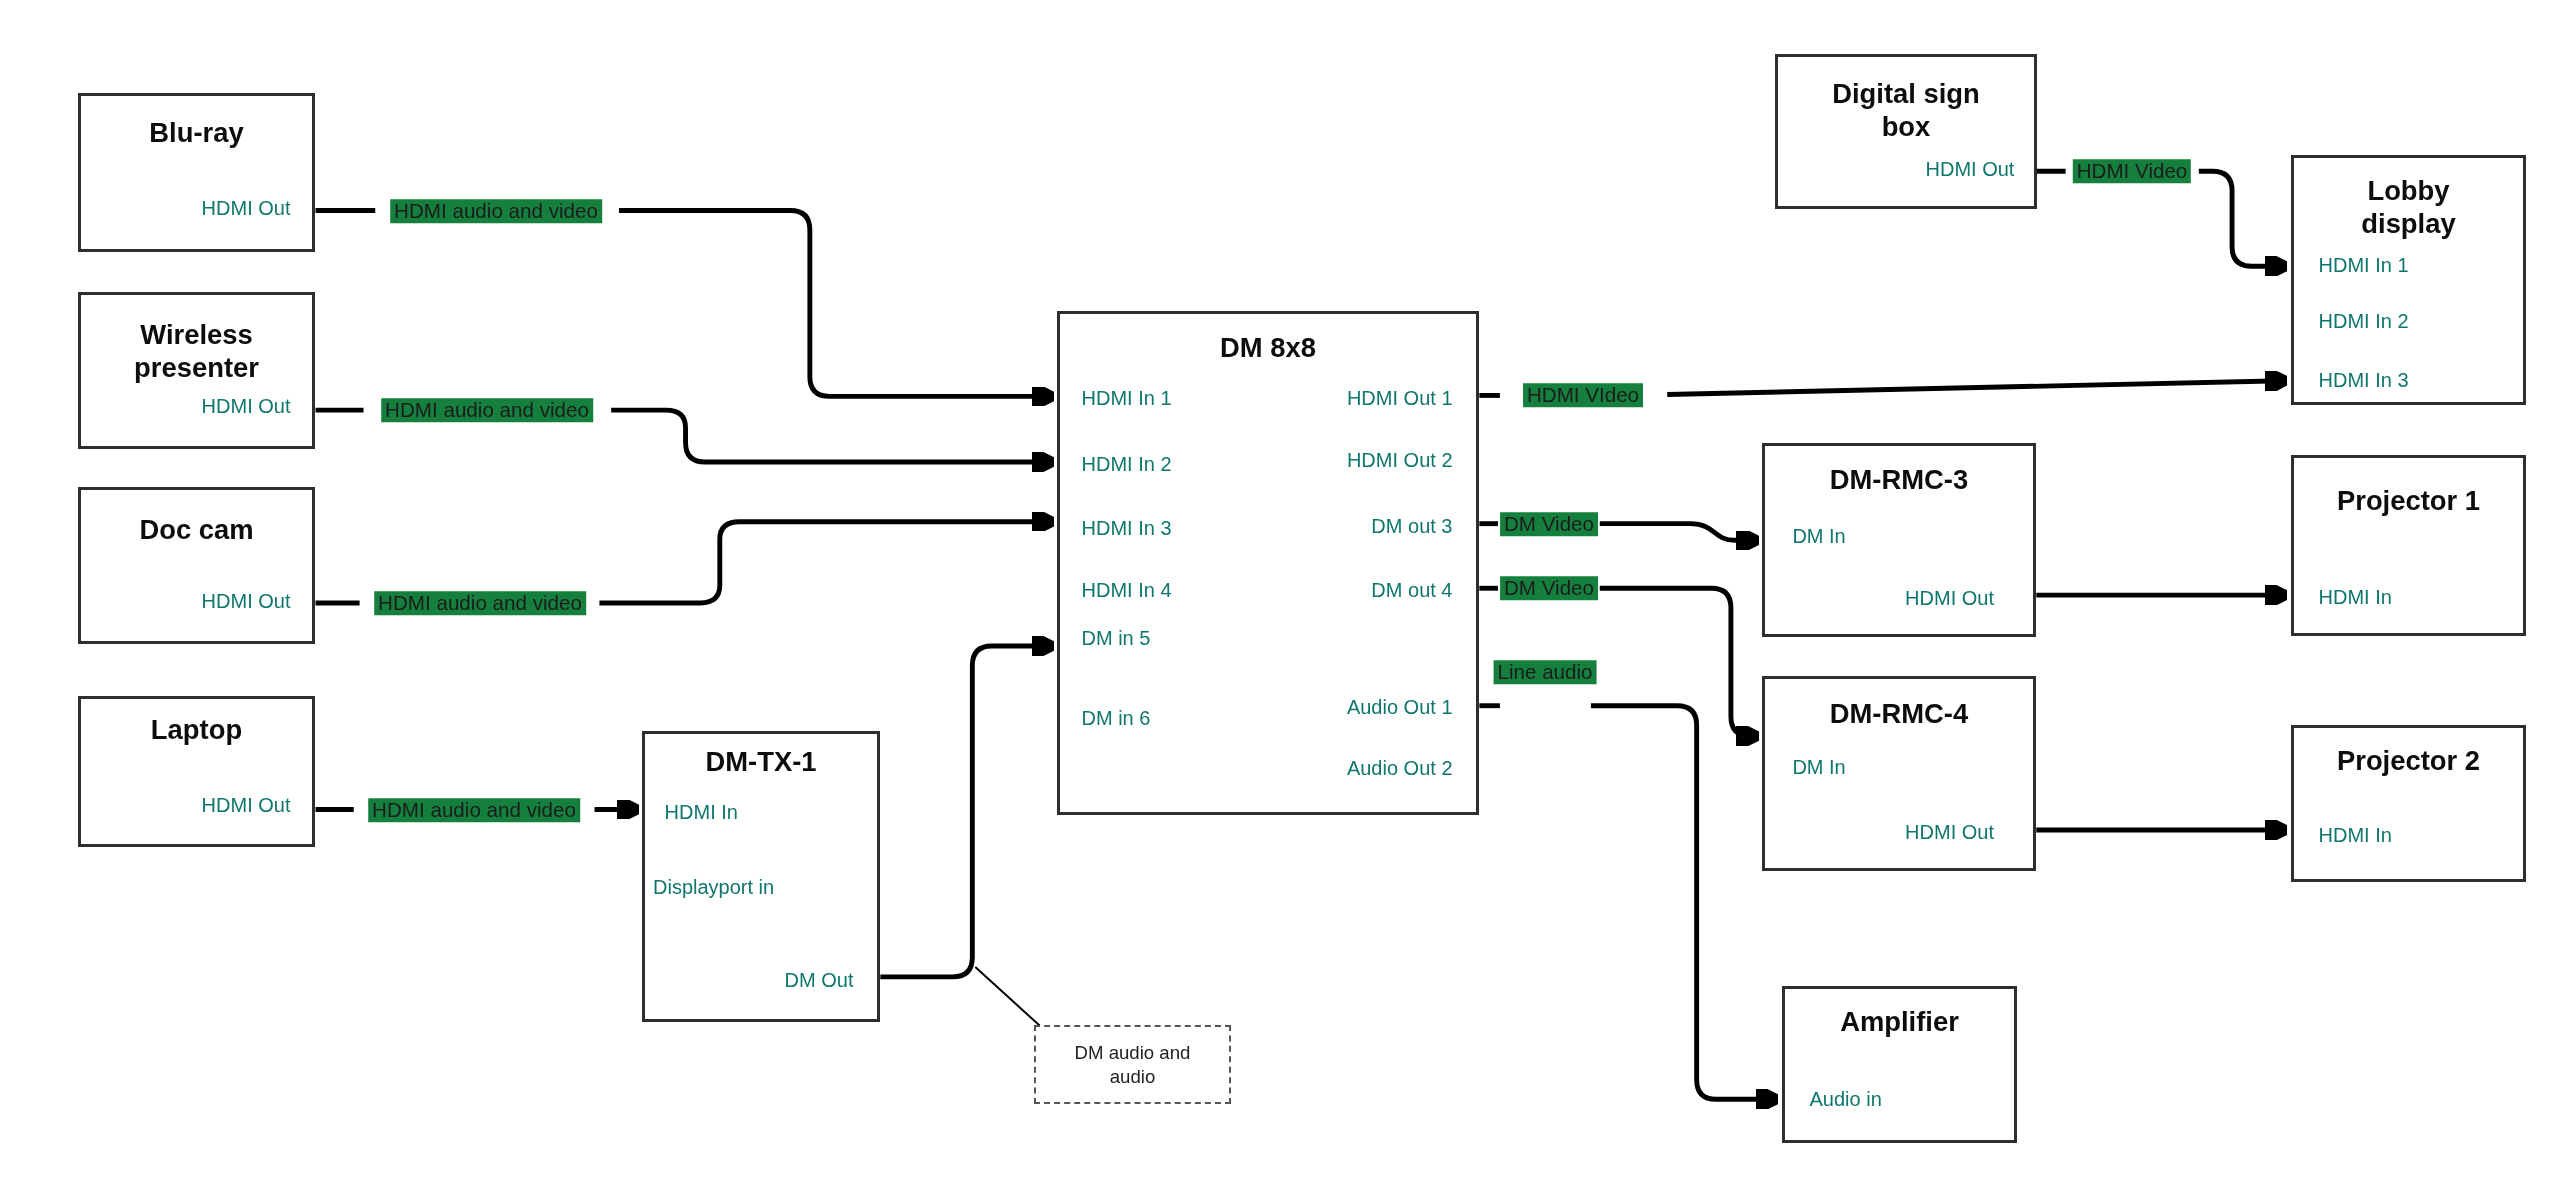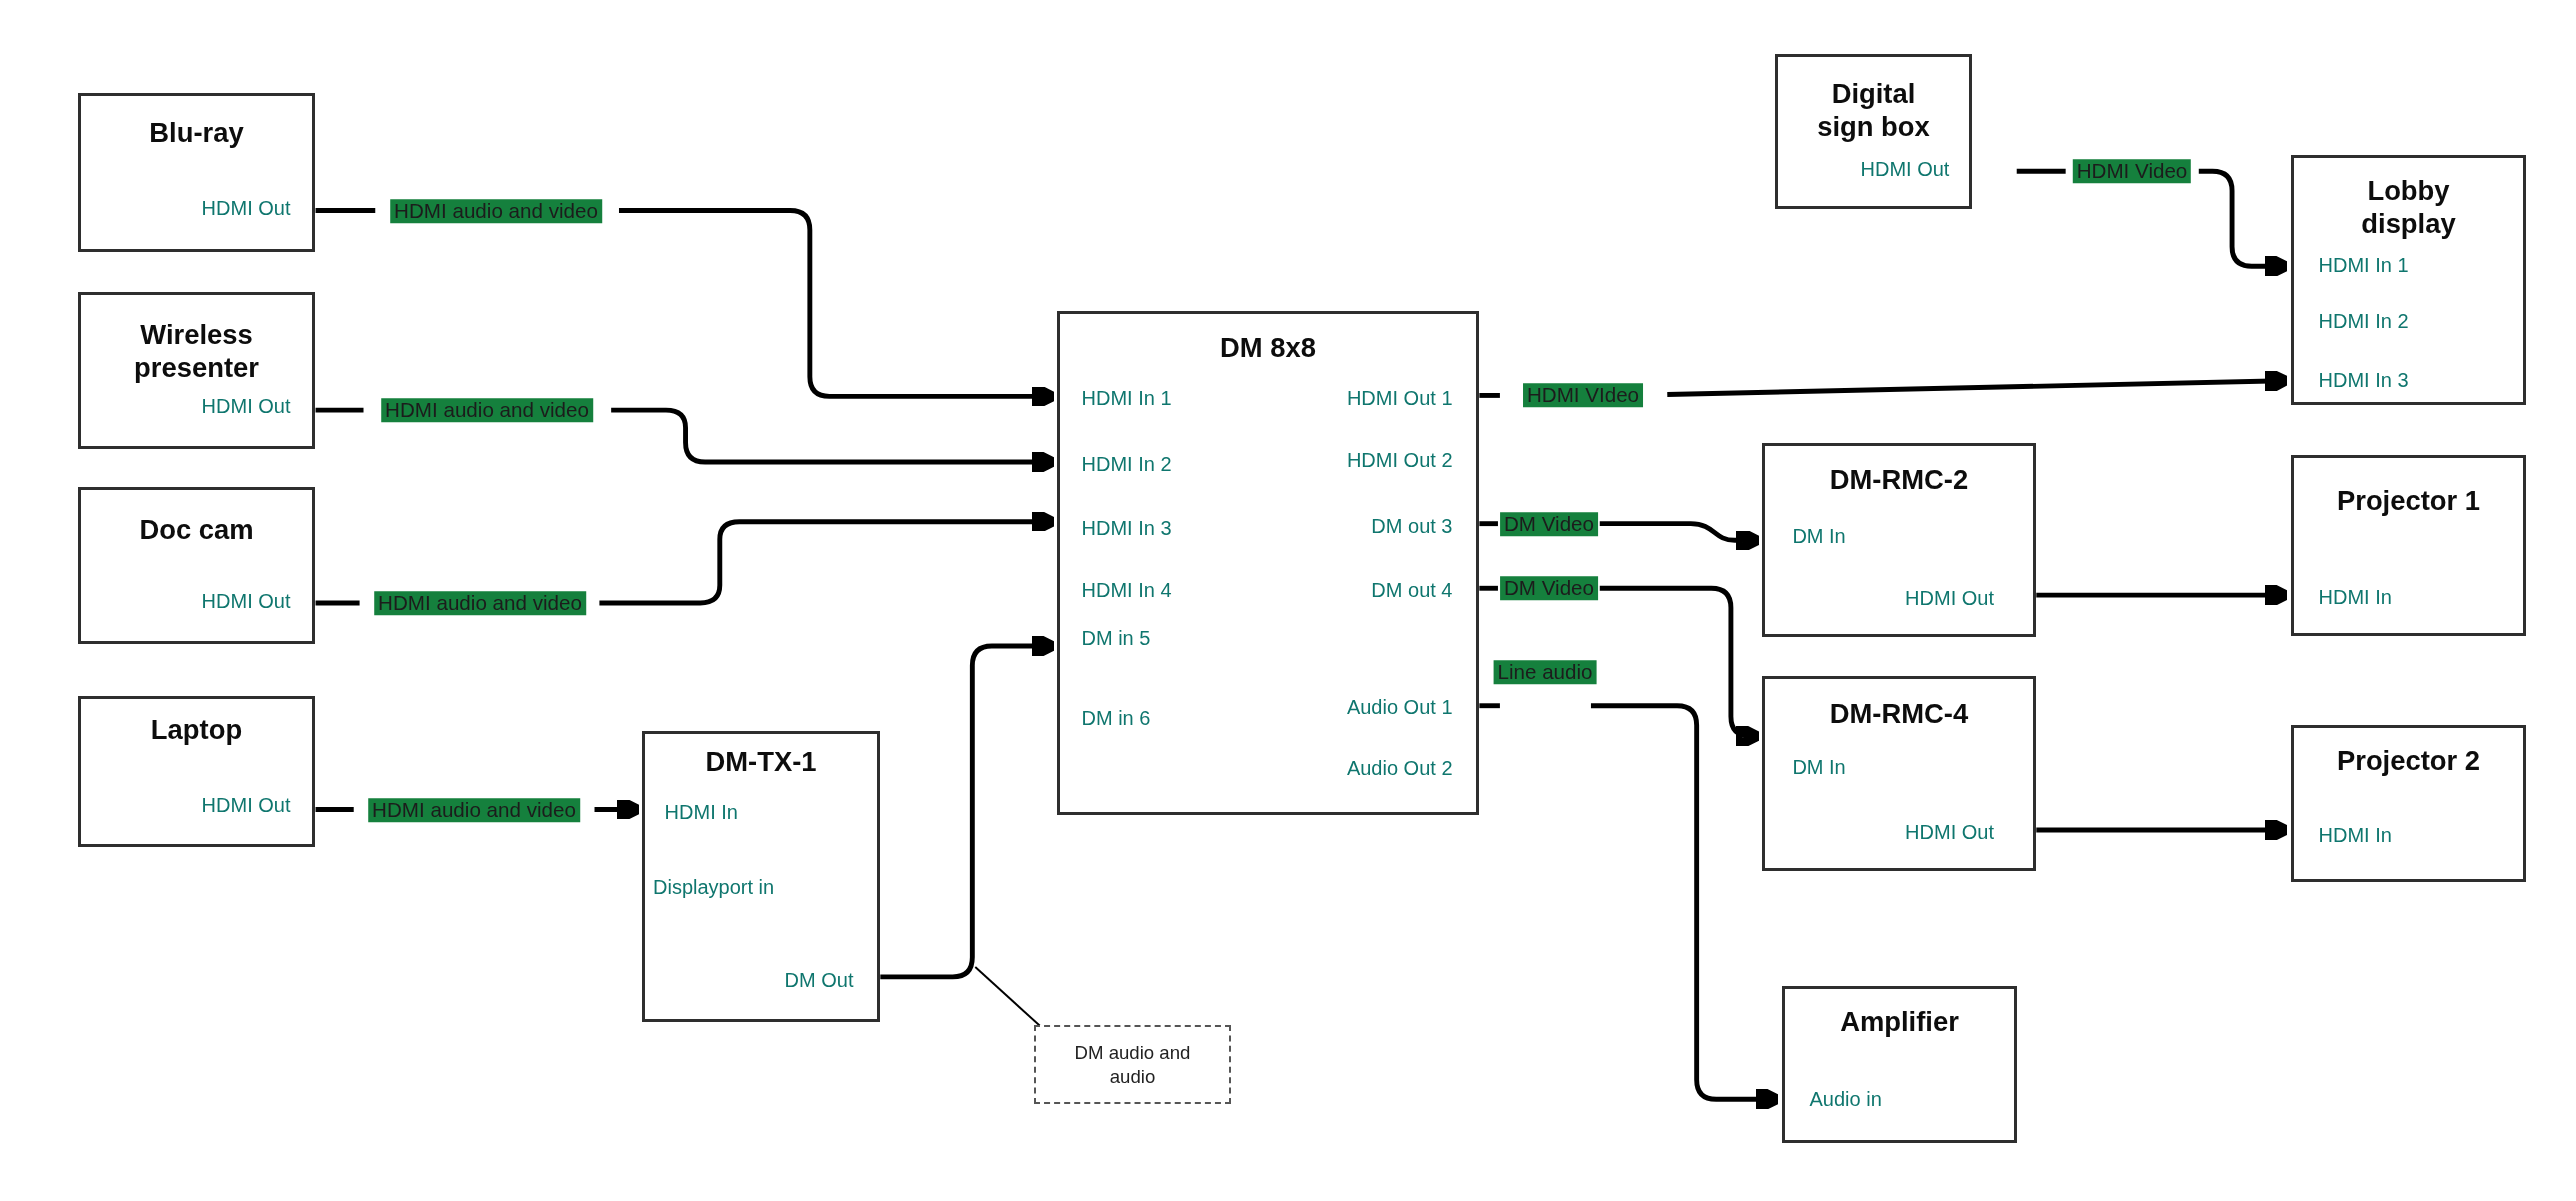--- a/index.html
+++ b/index.html
@@ -133,34 +133,34 @@
     <div class="port" style="top:310px;left:21.5px;">DM in 5</div>
     <div class="port" style="top:390px;left:21.5px;">DM in 6</div>
     <div class="port right" style="top:70px;right:23.5px;text-align:center;">HDMI Out 1</div>
     <div class="port right" style="top:132px;right:23.5px;">HDMI Out 2</div>
     <div class="port right" style="top:198px;right:23.5px;">DM out 3</div>
     <div class="port right" style="top:262px;right:23.5px;">DM out 4</div>
     <div class="port right" style="top:379px;right:23.5px;">Audio Out 1</div>
     <div class="port right" style="top:440px;right:23.5px;">Audio Out 2</div>
   </div>
 
-  <div class="node" style="left:1775px;top:54px;width:197px;height:155px;">
+  <div class="node" style="left:1775px;top:54px;width:262px;height:155px;">
     <div class="title" style="top:19.6px;left:32px;right:32px;">Digital sign box</div>
     <div class="port right" style="top:98px;right:19.6px;">HDMI Out</div>
   </div>
 
   <div class="node" style="left:2291px;top:155px;width:235px;height:250px;">
     <div class="title" style="top:15.7px;left:59px;right:59px;">Lobby display</div>
     <div class="port" style="top:93px;left:24.5px;">HDMI In 1</div>
     <div class="port" style="top:149px;left:24.5px;">HDMI In 2</div>
     <div class="port" style="top:208px;left:24.5px;">HDMI In 3</div>
   </div>
 
   <div class="node" style="left:1762px;top:443px;width:274px;height:194px;">
-    <div class="title" style="top:16.6px;">DM-RMC-2</div>
+    <div class="title" style="top:16.6px;">DM-RMC-3</div>
     <div class="port" style="top:76px;left:27.4px;">DM In</div>
     <div class="port right" style="top:138px;right:39px;">HDMI Out</div>
   </div>
 
   <div class="node" style="left:1762px;top:676px;width:274px;height:195px;">
     <div class="title" style="top:17.6px;">DM-RMC-4</div>
     <div class="port" style="top:74px;left:27.4px;">DM In</div>
     <div class="port right" style="top:139px;right:39px;">HDMI Out</div>
   </div>
 

